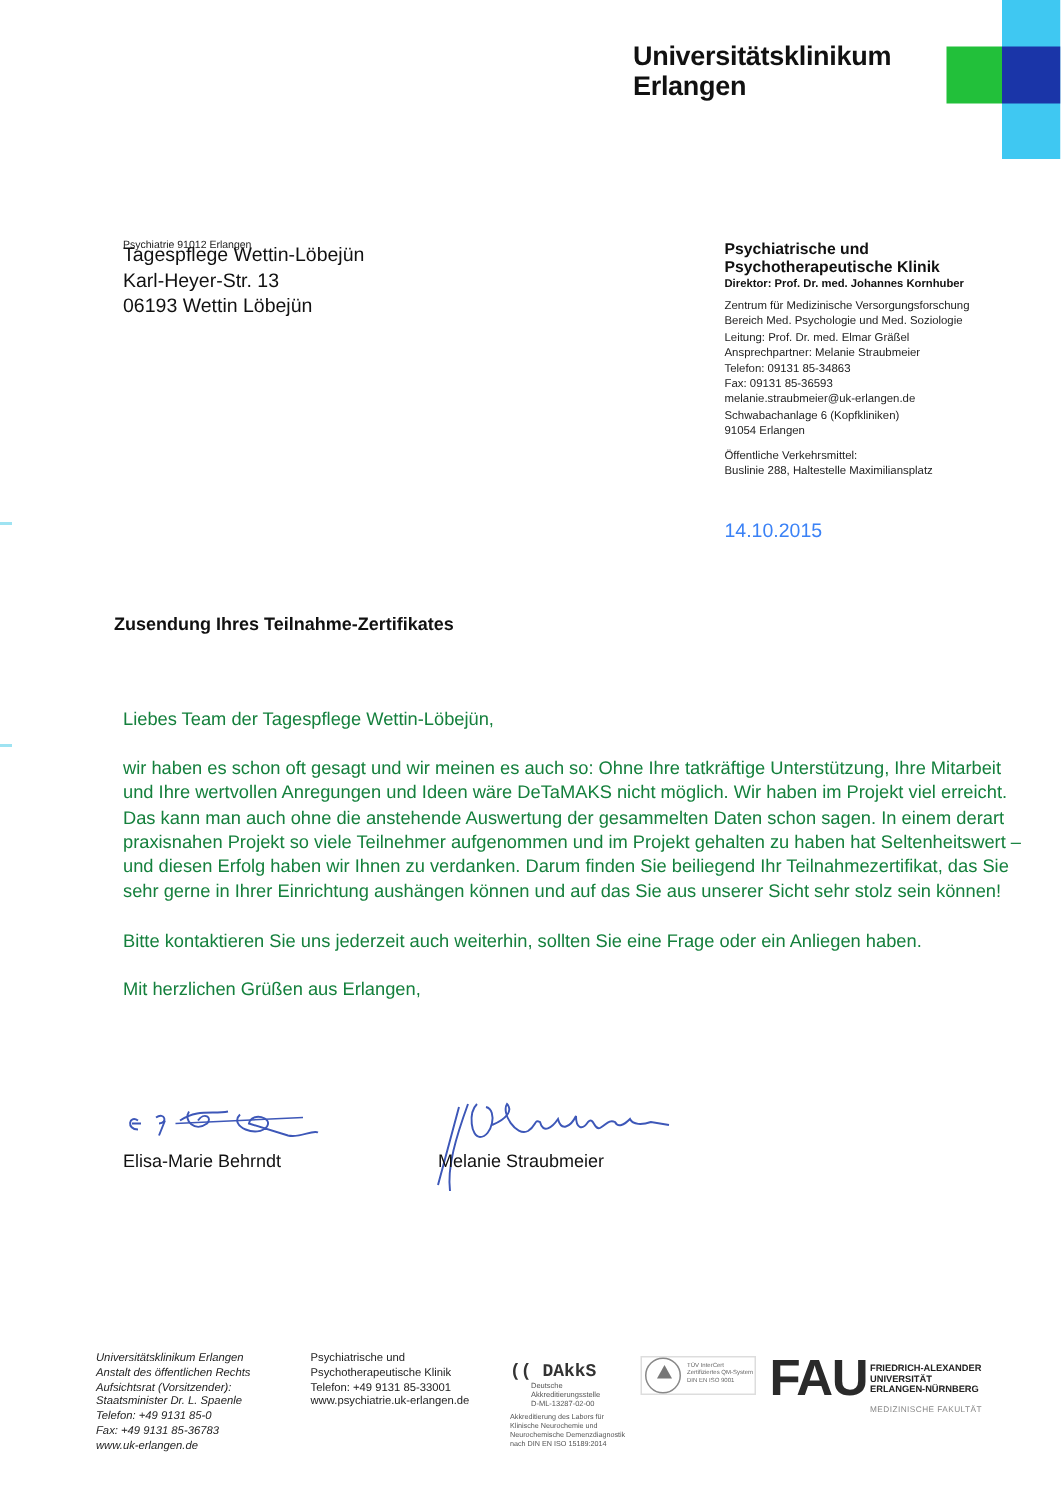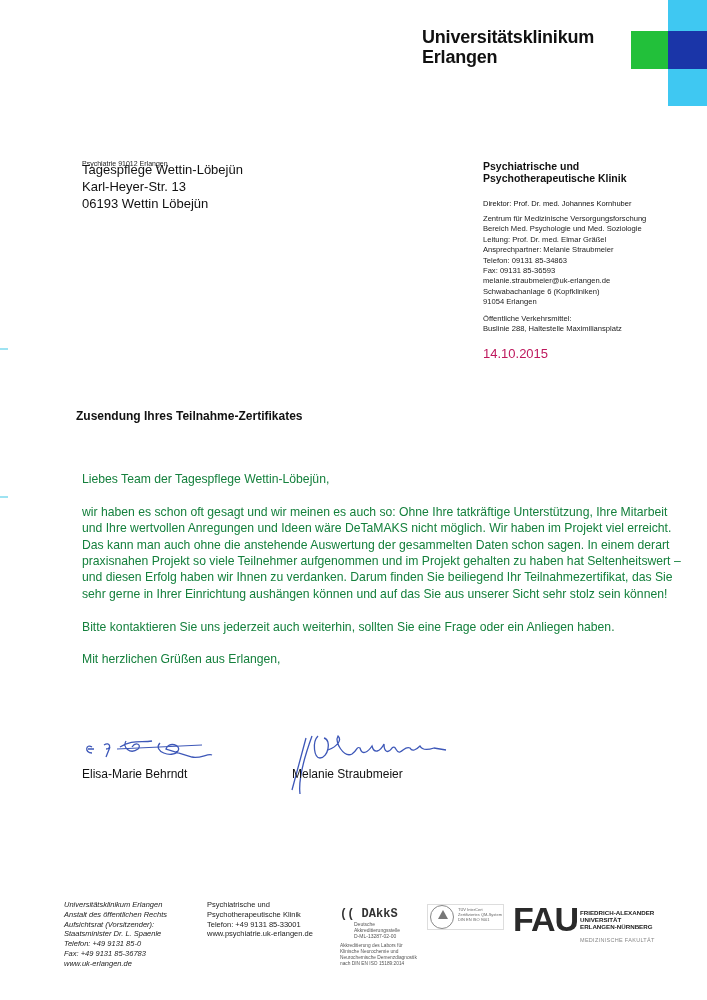--- a/index.html
+++ b/index.html
@@ -17,26 +17,26 @@
   .logo-cyan { left: 668px; top: 0; width: 39px; height: 106px; background: #3fc8f2; }
   .logo-green { left: 631px; top: 31px; width: 37px; height: 38px; background: #22c03a; }
   .logo-blue { left: 668px; top: 31px; width: 39px; height: 38px; background: #1a35a8; }
 
   .sender-line { left: 82px; top: 160px; font-size: 7px; color: #222; }
   .recipient { left: 82px; top: 161px; font-size: 13px; line-height: 17px; color: #111; }
   .recipient div { white-space: nowrap; }
 
   .clinic-block { left: 483px; top: 160px; width: 220px; }
   .clinic-name { font-size: 10.5px; font-weight: bold; line-height: 12px; color: #111; }
-  .director { font-size: 7.5px; font-weight: normal; margin-top: 15px; color: #111; }
+  .director { font-size: 7.5px; font-weight: bold; margin-top: 0; color: #111; }
   .clinic-info { margin-top: 6px; font-size: 7.6px; line-height: 10.4px; color: #222; }
   .clinic-info div { white-space: nowrap; }
   .transport { margin-top: 6px; font-size: 7.6px; line-height: 10.4px; color: #222; }
 
-  .date { left: 483px; top: 346px; font-size: 13px; color: #be185d; }
+  .date { left: 483px; top: 346px; font-size: 13px; color: #3b82f6; }
 
   .fold-mark { left: 0; width: 8px; height: 2px; background: #9ee3f2; }
 
   .subject { left: 76px; top: 409px; font-size: 12px; font-weight: bold; color: #111; }
 
   .letter { left: 82px; top: 471px; width: 600px; font-size: 12.2px; line-height: 16.4px; color: #15803d; }
   .letter p { margin: 0 0 16.4px 0; }
 
   .sig { font-size: 12px; color: #111; }
   .sig-img { position: absolute; }

